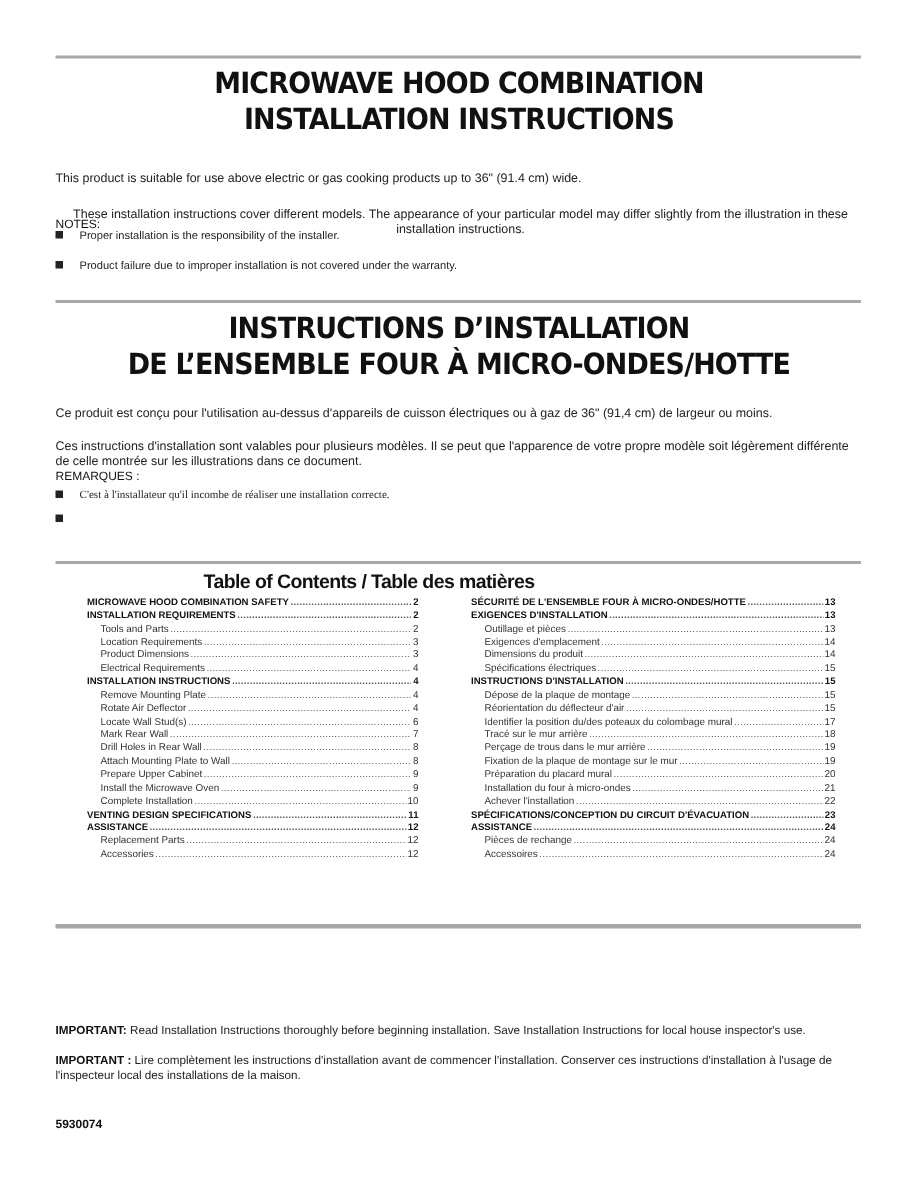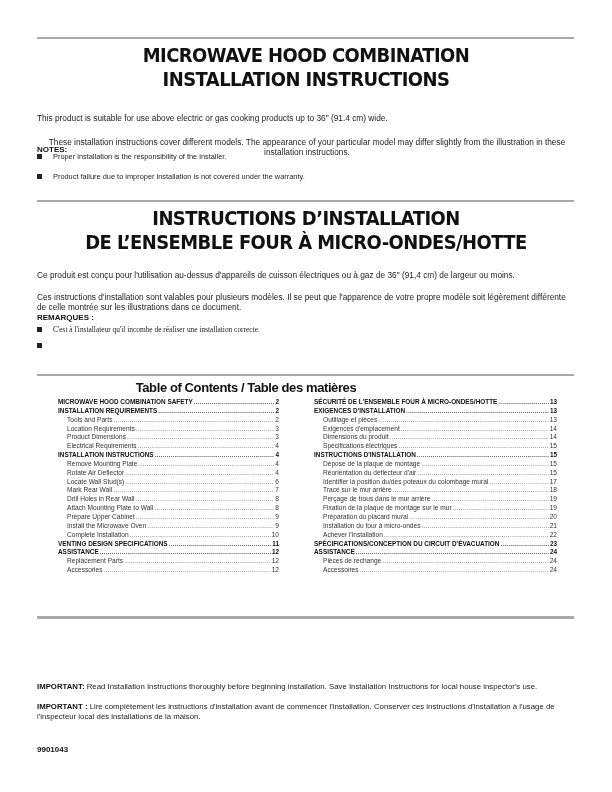--- a/index.html
+++ b/index.html
@@ -43,21 +43,21 @@
       left: 37px;
       width: 540px;
       font-size: 8.3px;
       line-height: 10px;
       color: #222;
     }
     .notes-label {
       position: absolute;
       left: 37px;
       font-size: 8px;
-      font-weight: bold;
+      font-weight: normal;
       color: #111;
     }
     .bullet {
       position: absolute;
       left: 37px;
       width: 540px;
       font-size: 7.4px;
       line-height: 10px;
       color: #222;
     }
@@ -378,13 +378,13 @@
     </div>
   </div>
 
 <p class="important" style="top:682px;">
   <b>IMPORTANT:</b><span> Read Installation Instructions thoroughly before beginning installation. Save Installation Instructions for local house inspector's use.</span>
 </p>
 <p class="important" style="top:702px;">
   <b>IMPORTANT :</b><span> Lire complètement les instructions d'installation avant de commencer l'installation. Conserver ces instructions d'installation à l'usage de l'inspecteur local des installations de la maison.</span>
 </p>
 
-<div class="doc-number">9901043</div>
+<div class="doc-number">5930074</div>
 
 </body></html>

